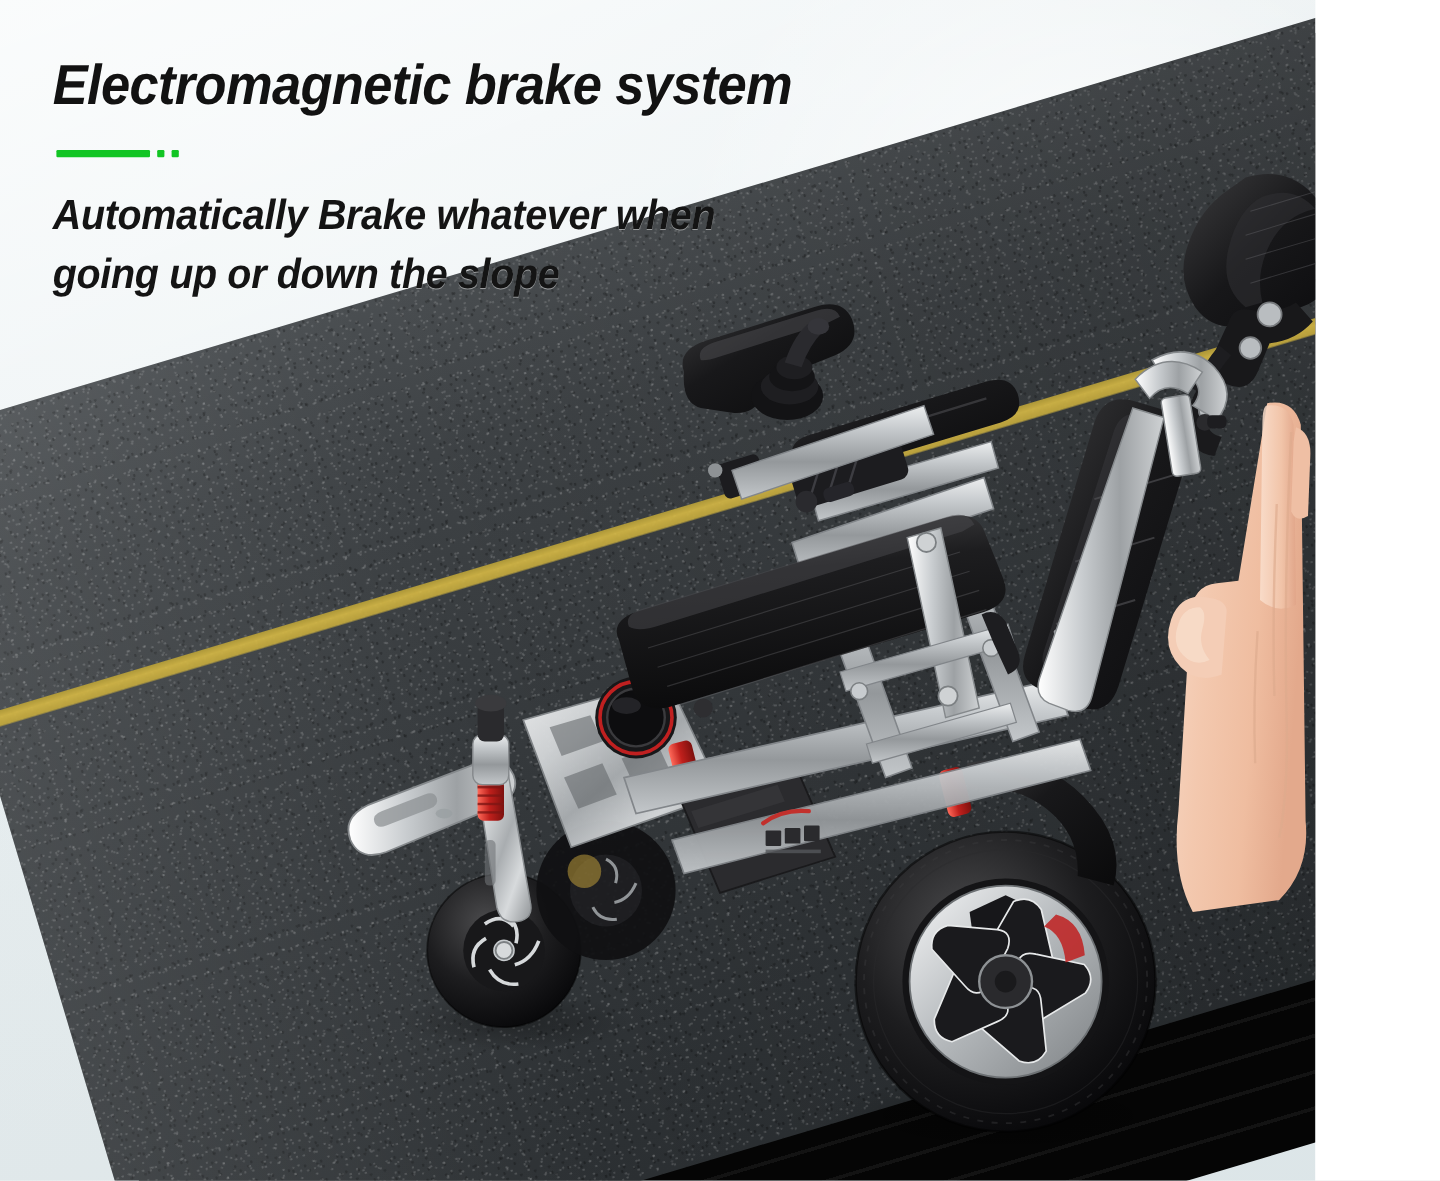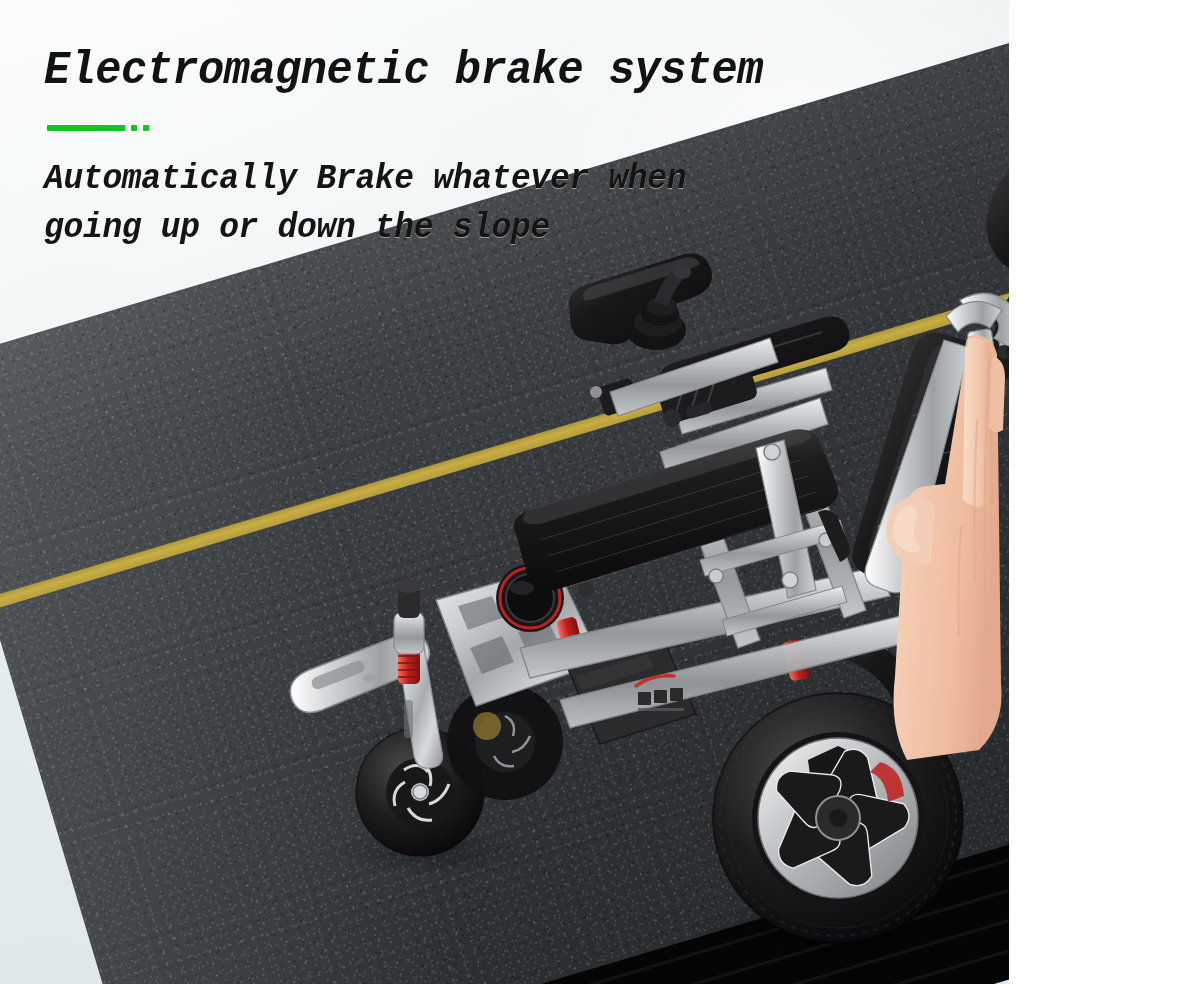--- a/index.html
+++ b/index.html
@@ -1,22 +1,22 @@
 <!DOCTYPE html>
 <html><head>
 <meta charset="utf-8">
 <style>
   * { margin:0; padding:0; box-sizing:border-box; }
   html,body { width:1200px; height:984px; overflow:hidden; background:#fff; }
 
   .stage{
     position:relative;
-    width:1009px; height:984px;
+    width:1096px; height:984px;
     overflow:hidden;
-    font-family:Liberation Mono, monospace;
+    font-family:Liberation Sans, sans-serif;
     background:
       radial-gradient(120% 90% at 18% 8%, #eef4f5 0%, #e9f0f2 35%, #e2eaec 62%, #dfe7e9 100%);
   }
 
   
   .bg-haze{
     position:absolute; inset:0;
     background:
       linear-gradient(160deg, rgba(255,255,255,.75) 0%, rgba(255,255,255,.15) 45%, rgba(218,228,231,.55) 100%);
     pointer-events:none;

